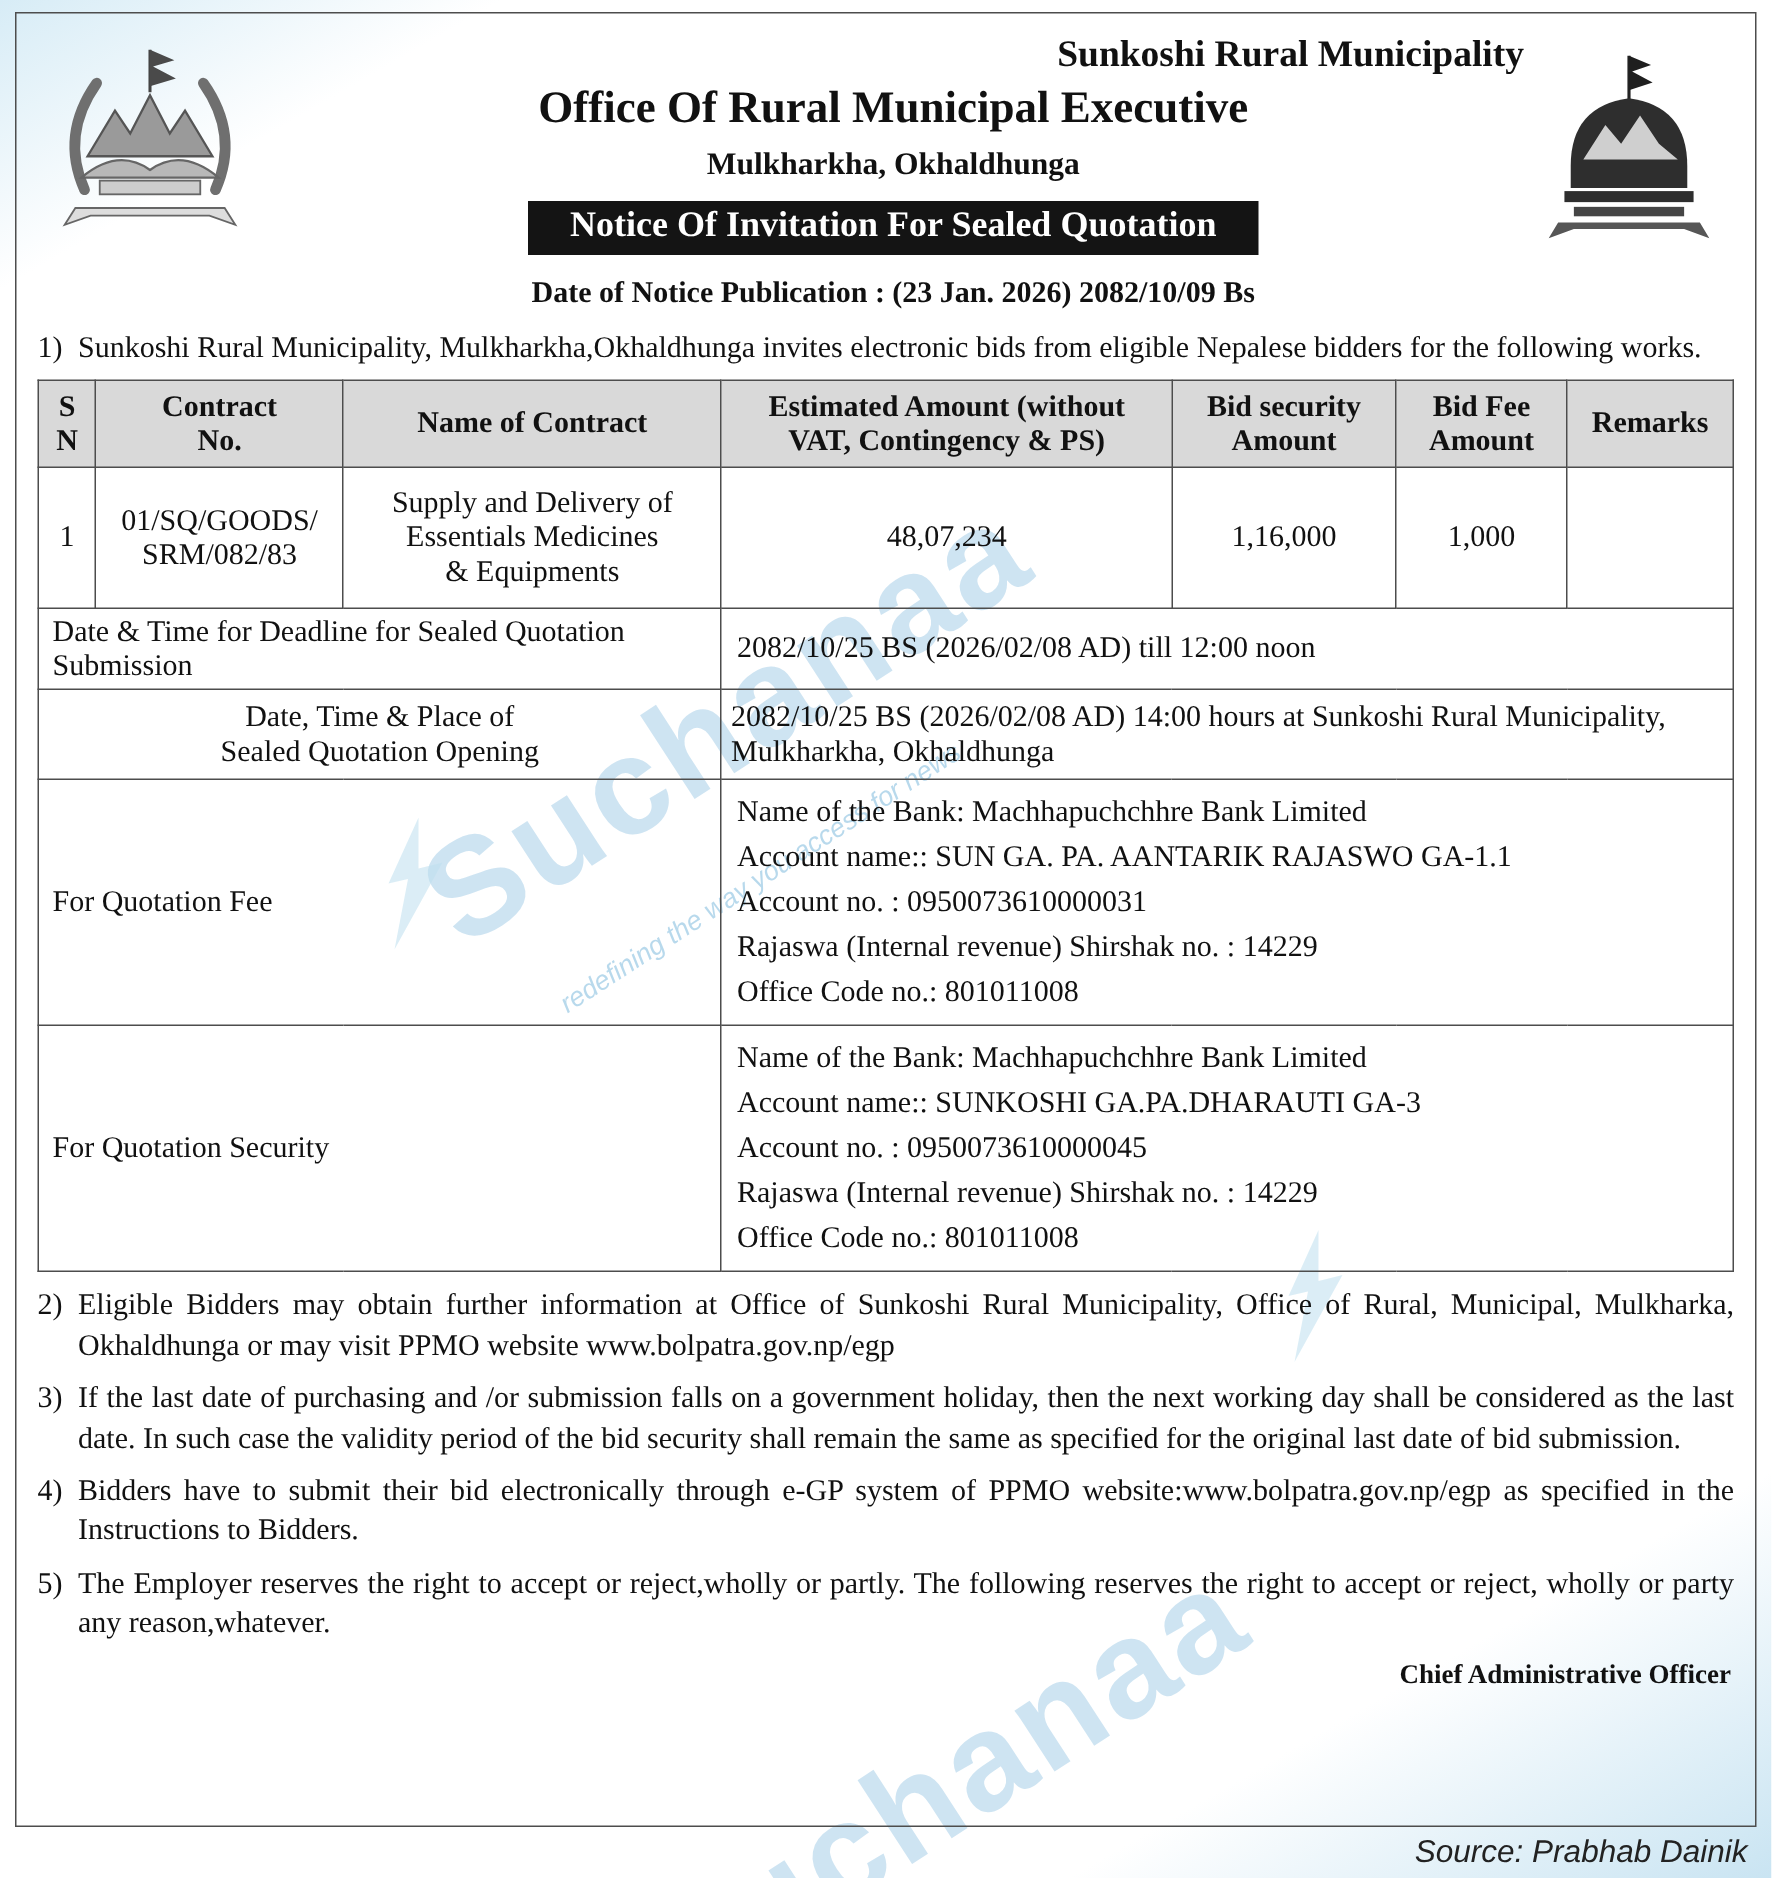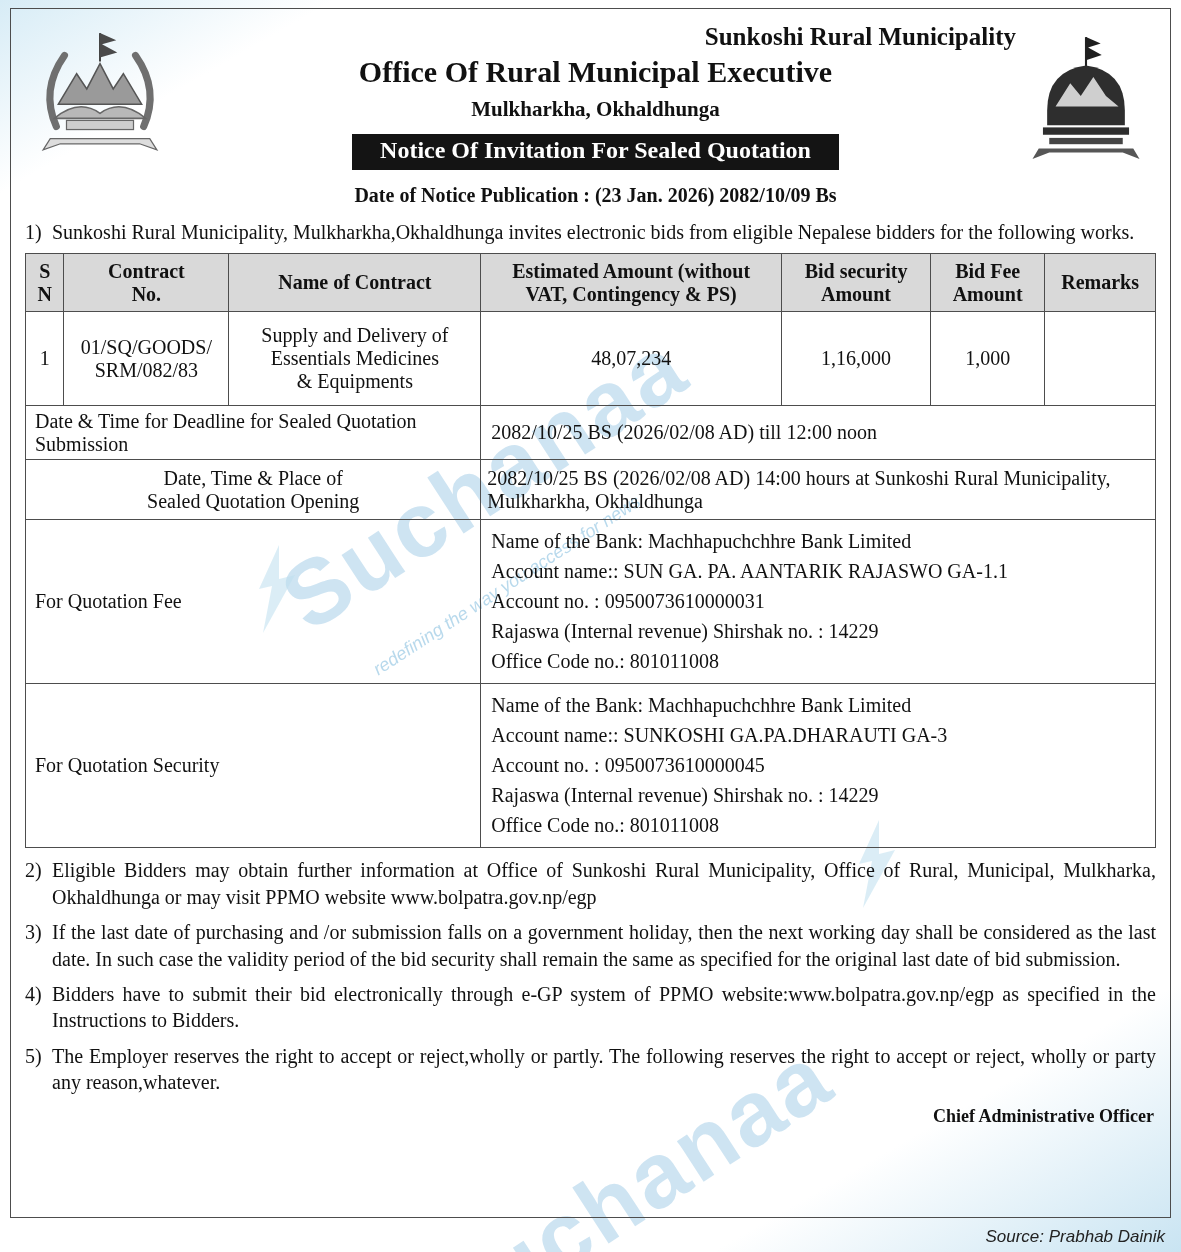--- a/index.html
+++ b/index.html
@@ -66,21 +66,21 @@
   .val-center  { text-align:left; }
   .tr-deadline td { height:54px; }
   .tr-opening  td { height:60px; }
   .lines { padding:4px 6px; }
   .lines > div { margin:5px 0 5px 4px; line-height:1.25; }
 
   .signature { text-align:right; font-size:18px; font-weight:bold; margin-top:10px; padding-right:2px; }
 
   .source {
     position:absolute; z-index:2; right:16px; bottom:5px;
-    font-family:"Liberation Sans", sans-serif; font-style:italic; font-size:17px; color:#222;
+    font-family:"Liberation Sans", sans-serif; font-style:italic; font-size:21px; color:#222;
   }
 </style>
 </head>
 <body>
 
 <div class="page">
 
   <div class="wm wm1">Suchanaa</div>
   <div class="wm-tag">redefining the way you access for news</div>
   <div class="wm wm2">Suchanaa</div>

